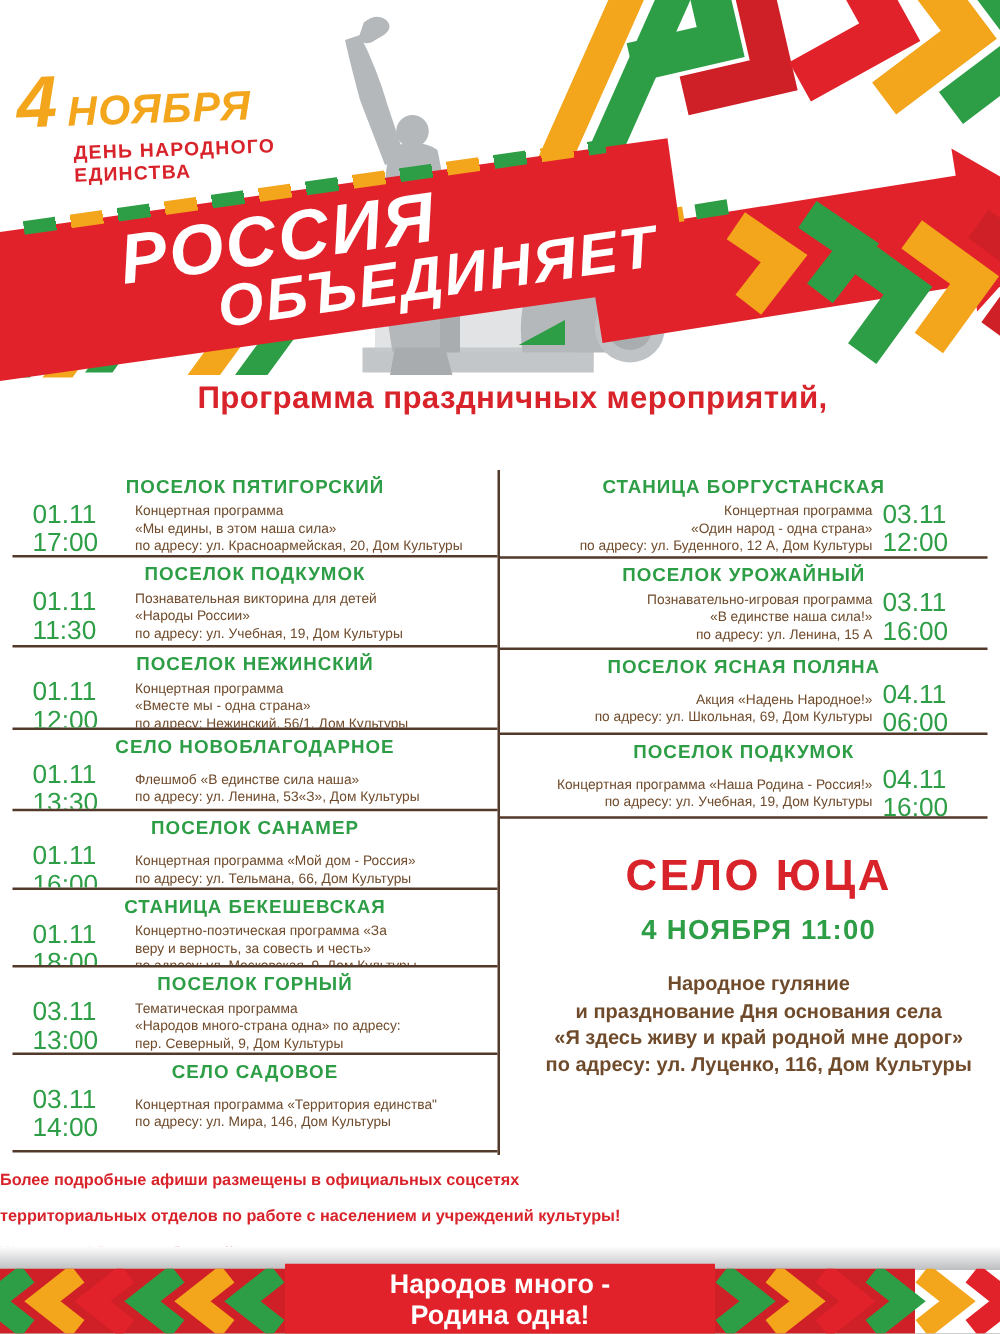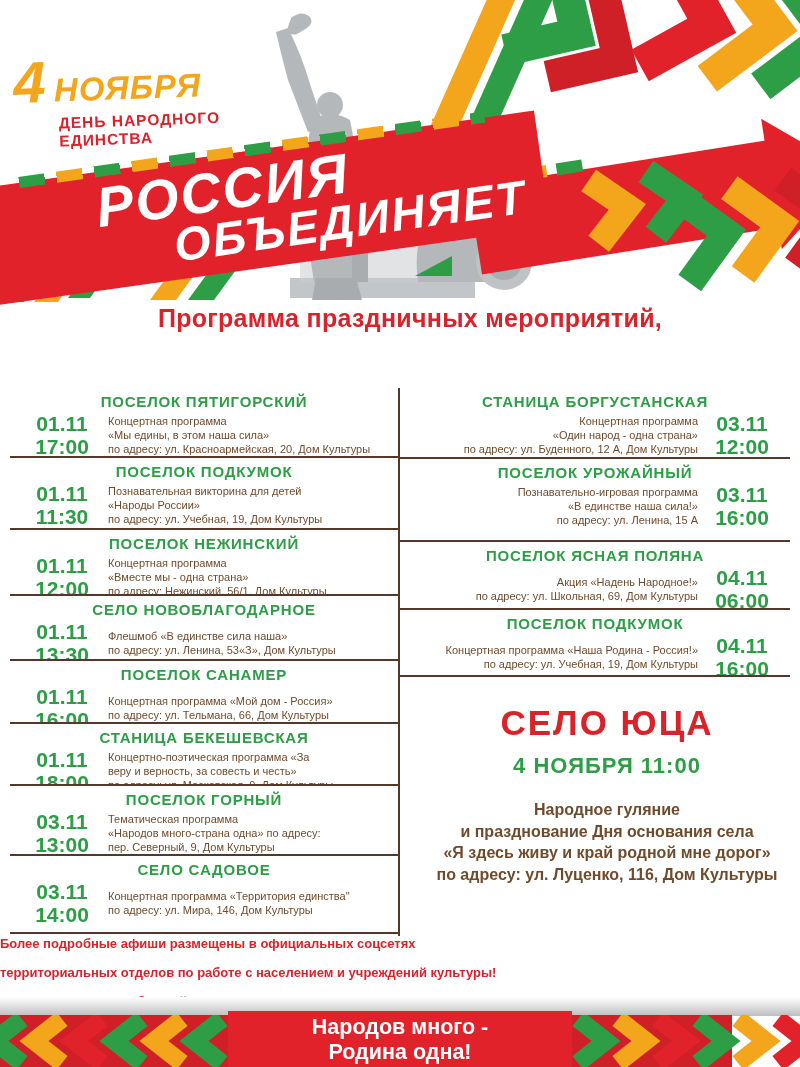--- a/index.html
+++ b/index.html
@@ -26,29 +26,29 @@
       #2d9e46 0 26px, rgba(0,0,0,0) 26px 38px,
       #f3a51c 38px 64px, rgba(0,0,0,0) 64px 76px);
   }
   .banner-l1, .banner-l2 { color:#fff; font-weight:bold; font-style:italic; letter-spacing:2px; line-height:1; }
   .banner-l1 { margin:8px 0 0 128px; font-size:56px; }
   .banner-l2 { margin:-4px 0 0 200px; font-size:47px; }
   
   .title { position:absolute; top:302px; left:30px; width:760px; text-align:center;
            color:#d9232b; font-weight:bold; font-size:25px; line-height:33px; letter-spacing:0.3px; }
   
-  .schedule { position:absolute; top:388px; left:10px; width:780px; height:548px; display:flex; }
+  .schedule { position:absolute; top:376px; left:10px; width:780px; height:548px; display:flex; }
   .col { width:50%; }
   .col-left { border-right:2px solid #53392a; }
   .event { position:relative; border-bottom:2px solid #53392a; padding-top:5px; overflow:hidden; }
   .event.no-line { border-bottom:none;margin-left:24px; }
   .venue { text-align:center; color:#2d9e46; font-weight:bold; font-size:15px; letter-spacing:0.8px; margin-bottom:3px; }
   .erow { display:flex; align-items:center; }
-  .dt { flex:0 0 72px; margin-left:16px; text-align:center;
-        color:#2d9e46; font-weight:bold; font-size:21px; line-height:1.08; }
+  .dt { flex:0 0 72px; margin-left:16px; text-align:left;
+        color:#2d9e46; font-weight:normal; font-size:21px; line-height:1.08; }
   .desc { color:#6f4b2c; font-weight:normal; font-size:11px; line-height:1.25; white-space:pre-line; margin-left:10px; }
   .col-right .erow { flex-direction:row-reverse; }
   .col-right .dt { margin-left:0; margin-right:12px; }
   .col-right .desc { margin-left:0; margin-right:8px; flex:1; text-align:right; }
   
   .featured { text-align:center; padding-top:26px; }
   .f-title { color:#d9232b; font-weight:bold; font-size:35px; letter-spacing:2px; }
   .f-dt { color:#2d9e46; font-weight:bold; font-size:22px; margin-top:10px; letter-spacing:1px; }
   .f-desc { color:#6f4b2c; font-weight:bold; font-size:16px; line-height:1.35; white-space:pre-line; margin-top:20px; }
   
@@ -262,21 +262,21 @@
         <div class="erow">
             <div class="dt">
               <div>03.11</div>
               <div>12:00</div>
             </div>
         <div class="desc">Концертная программа
 «Один народ - одна страна»
 по адресу: ул. Буденного, 12 А, Дом Культуры</div>
           </div>
       </div>
-      <div class="event" style="height:83px">
+      <div class="event" style="height:73px">
         <div class="venue">ПОСЕЛОК УРОЖАЙНЫЙ</div>
         <div class="erow">
             <div class="dt">
               <div>03.11</div>
               <div>16:00</div>
             </div>
         <div class="desc">Познавательно-игровая программа
 «В единстве наша сила!»
 по адресу: ул. Ленина, 15 А</div>
           </div>

